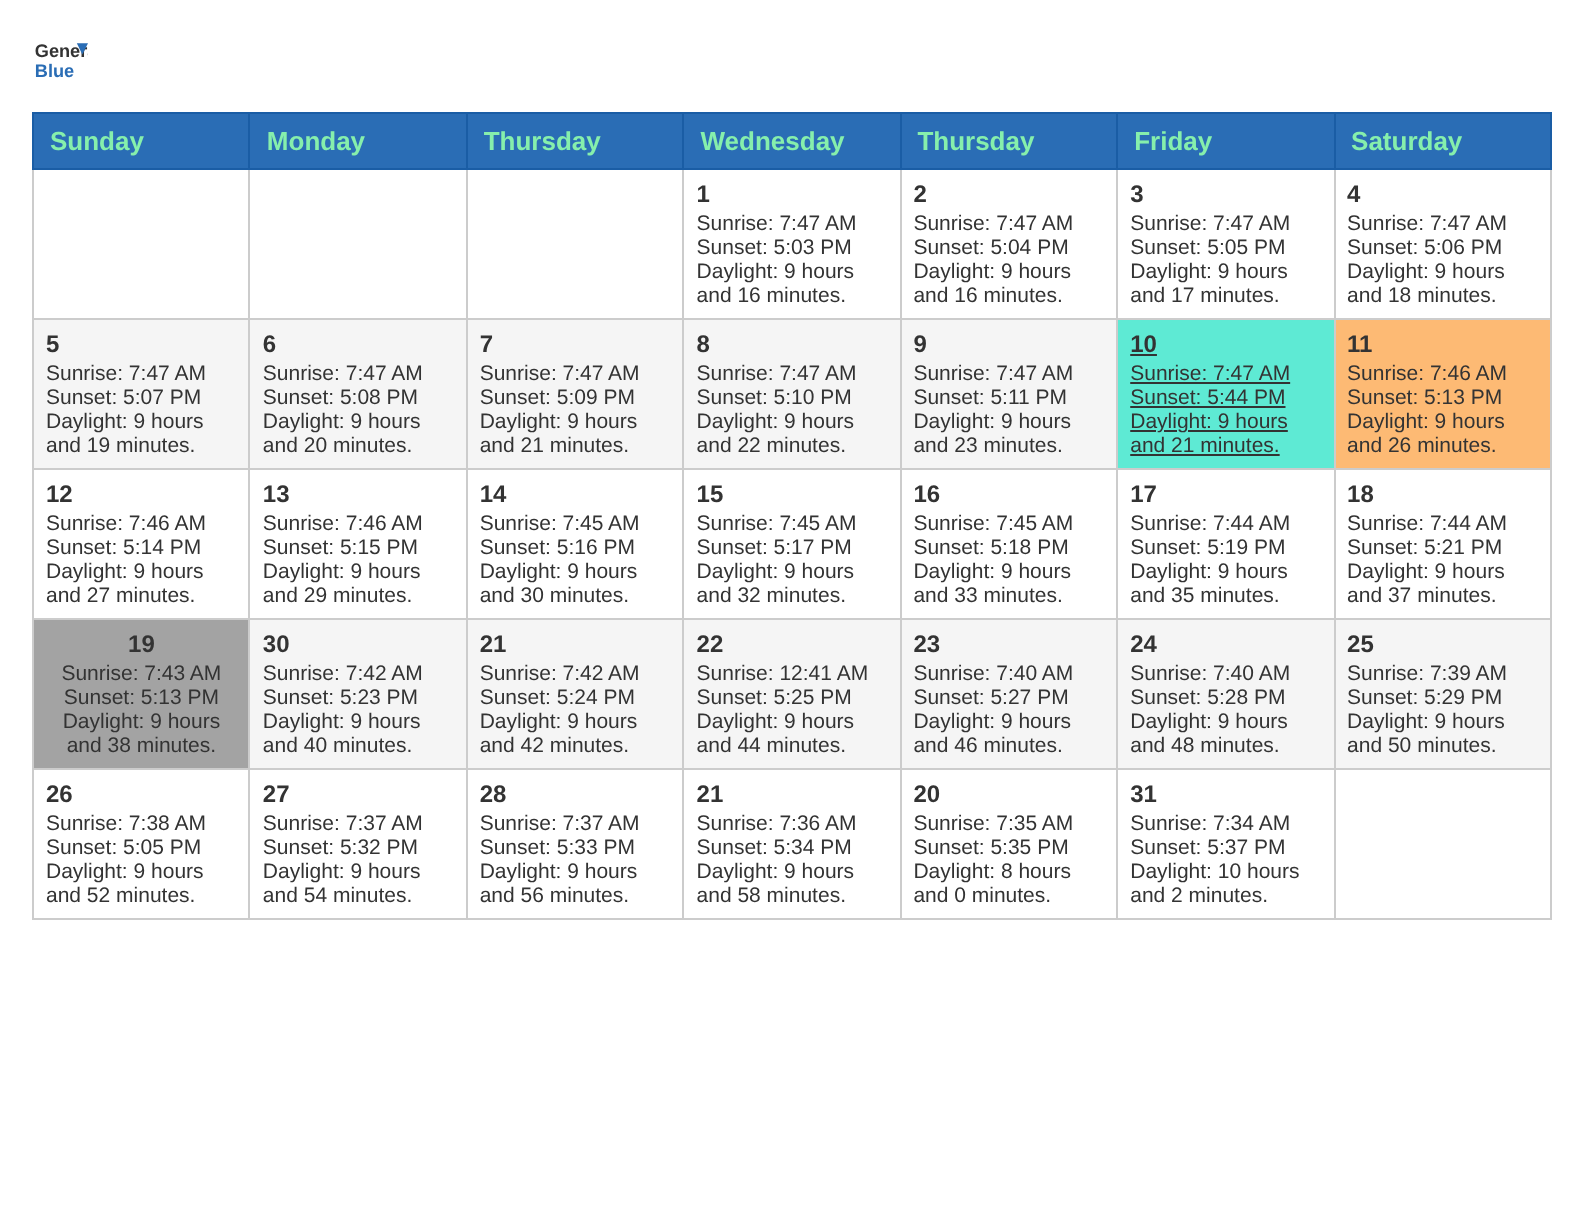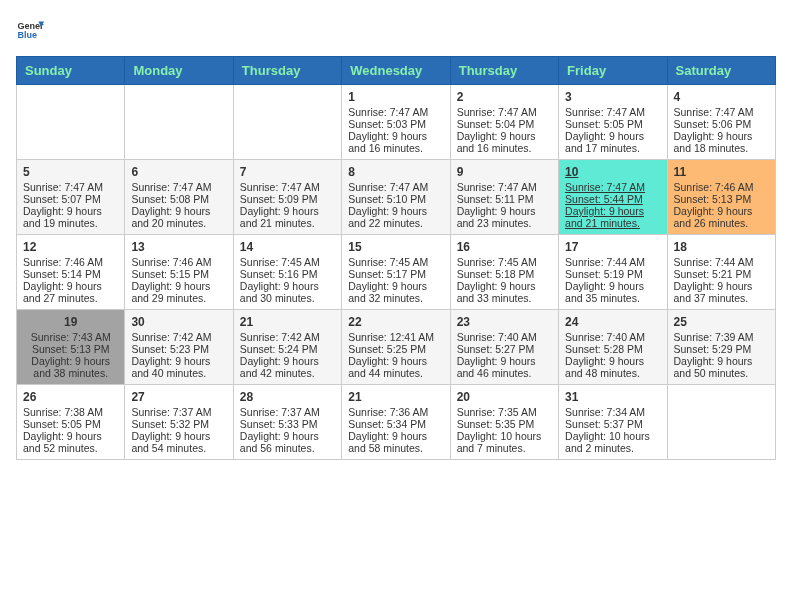--- a/index.html
+++ b/index.html
@@ -288,21 +288,21 @@
         <td>
           <span class="day-number">21</span>
           <div>Sunrise: 7:36 AM</div>
           <div>Sunset: 5:34 PM</div>
           <div>Daylight: 9 hours and 58 minutes.</div>
         </td>
         <td>
           <span class="day-number">20</span>
           <div>Sunrise: 7:35 AM</div>
           <div>Sunset: 5:35 PM</div>
-          <div>Daylight: 10 hours and 7 minutes.</div>
+          <div>Daylight: 8 hours and 0 minutes.</div>
         </td>
         <td>
           <span class="day-number">31</span>
           <div>Sunrise: 7:34 AM</div>
           <div>Sunset: 5:37 PM</div>
           <div>Daylight: 10 hours and 2 minutes.</div>
         </td>
         <td class="empty-cell"></td>
       </tr>
     </tbody>

